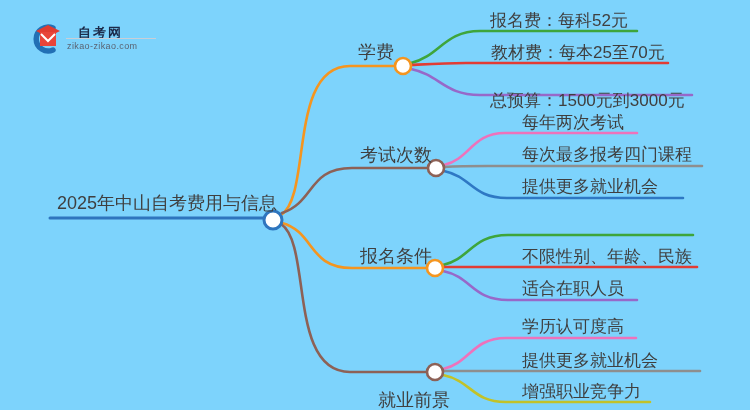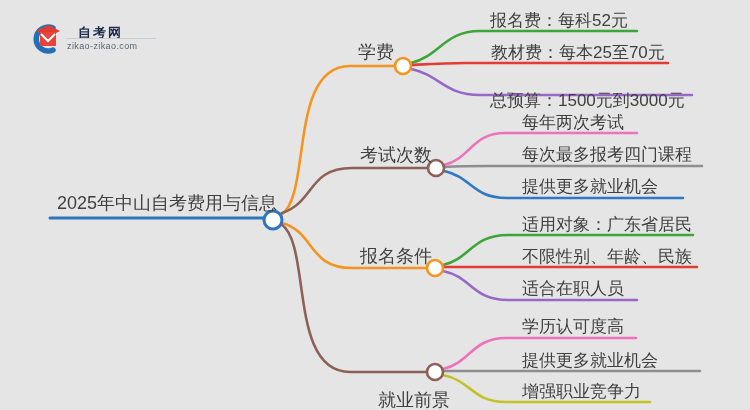--- a/index.html
+++ b/index.html
@@ -1,19 +1,19 @@
 <!DOCTYPE html>
 <html><head>
 <meta charset="utf-8">
 <style>
   html,body{margin:0;padding:0;background:#fff;}
   #canvas{
     position:relative;
     width:750px;height:410px;
-    background:#e5e5e5;
+    background:#7dd3fc;
     overflow:hidden;
     font-family:"Liberation Sans","DejaVu Sans",sans-serif;
   }
   #mindmap-svg{position:absolute;left:0;top:0;}
   .lbl{
     position:absolute;
     white-space:nowrap;
     color:#3f3f3f;
     line-height:1.05;
     cursor:default;
@@ -95,21 +95,20 @@
   <div class="lbl branch-lbl" style="left:378px;top:351px;margin-top:40px;">就业前景</div>
 
   <div class="lbl child-lbl" style="left:490px;top:12px;">报名费：每科52元</div>
   <div class="lbl child-lbl" style="left:491px;top:44px;">教材费：每本25至70元</div>
   <div class="lbl child-lbl" style="left:490px;top:92px;">总预算：1500元到3000元</div>
 
   <div class="lbl child-lbl" style="left:522px;top:114px;">每年两次考试</div>
   <div class="lbl child-lbl" style="left:522px;top:146px;">每次最多报考四门课程</div>
   <div class="lbl child-lbl" style="left:522px;top:178px;">提供更多就业机会</div>
 
-  <div class="lbl child-lbl" style="left:522px;top:216px;">适用对象：广东省居民</div>
   <div class="lbl child-lbl" style="left:522px;top:248px;">不限性别、年龄、民族</div>
   <div class="lbl child-lbl" style="left:522px;top:280px;">适合在职人员</div>
 
   <div class="lbl child-lbl" style="left:522px;top:318px;">学历认可度高</div>
   <div class="lbl child-lbl" style="left:522px;top:352px;">提供更多就业机会</div>
   <div class="lbl child-lbl" style="left:522px;top:383px;">增强职业竞争力</div>
 
 </div>
 
 </body></html>

